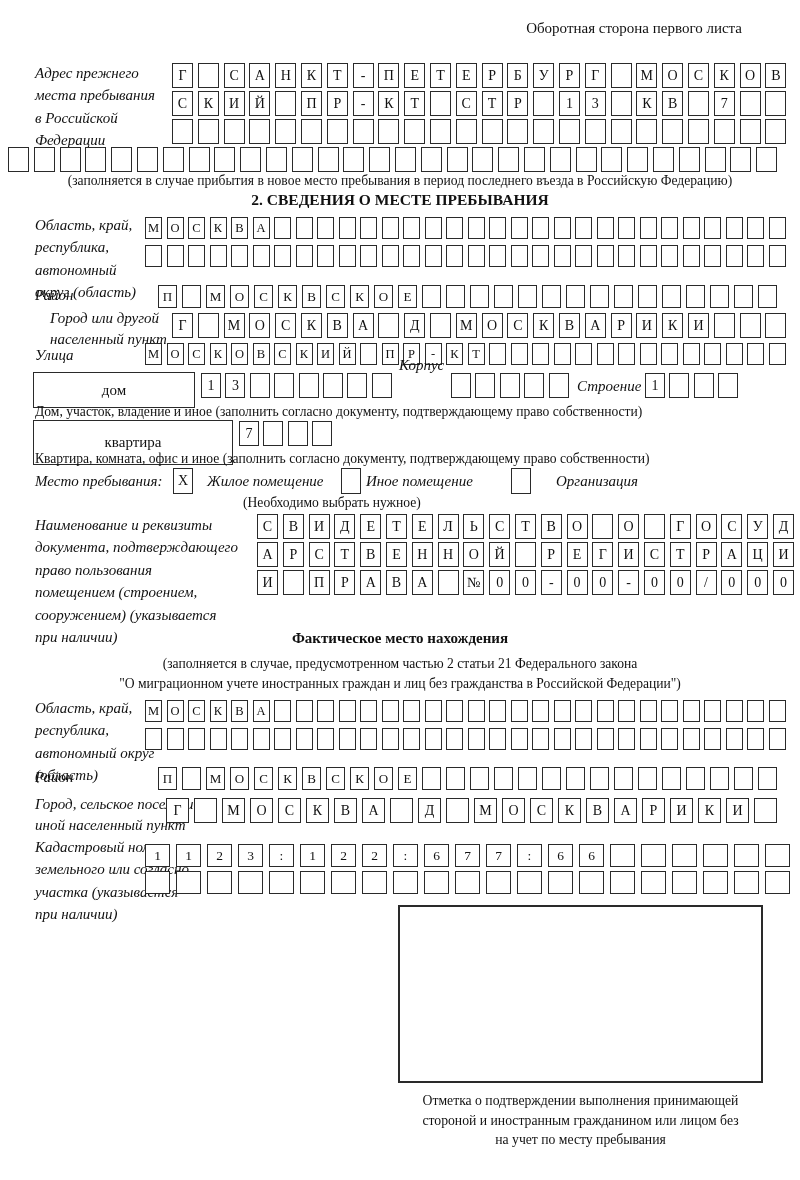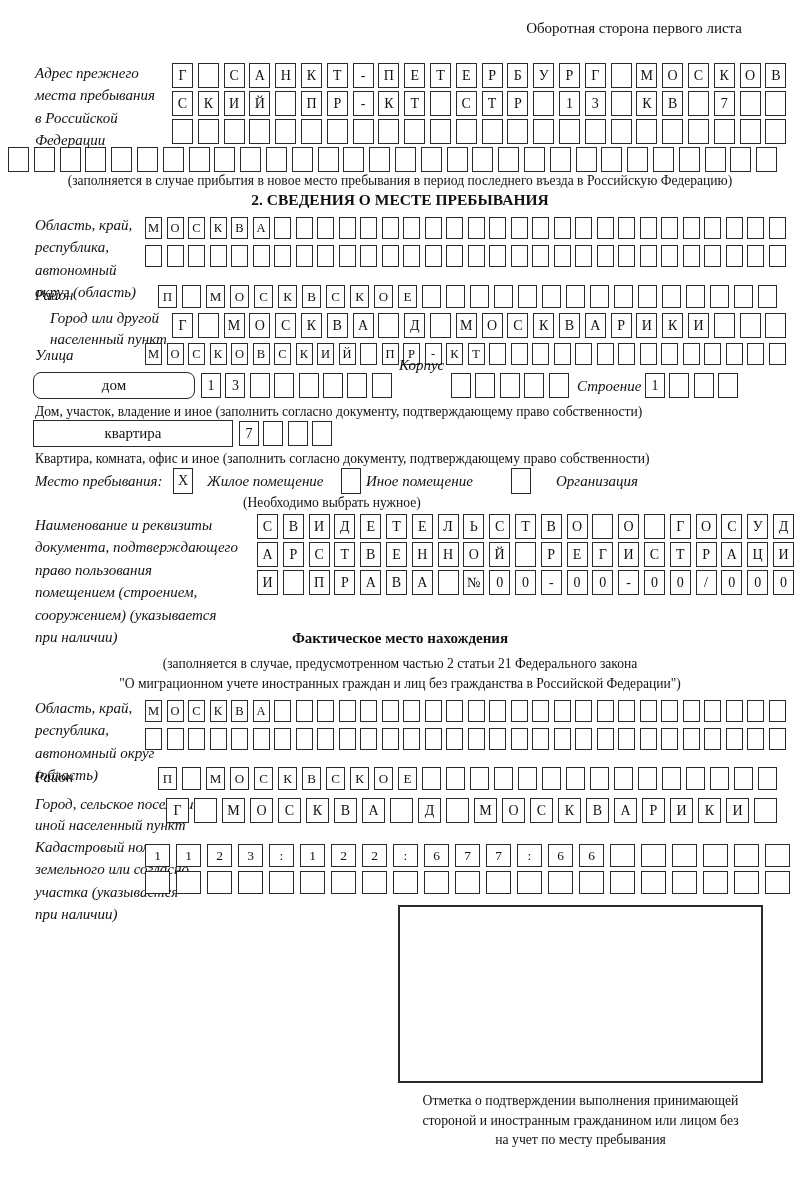--- a/index.html
+++ b/index.html
@@ -318,21 +318,21 @@
       <span class="cell"></span>
       <span class="cell"></span>
       <span class="cell"></span>
       <span class="cell"></span>
       <span class="cell"></span>
       <span class="cell"></span>
       <span class="cell"></span>
       <span class="cell"></span>
     </div>
 
-  <div class="abs fieldbox" style="left:33px;top:372px;width:162px;height:27px;border-radius:8px;">дом</div>
+  <div class="abs fieldbox" style="left:33px;top:372px;width:162px;height:36px;">дом</div>
   <div class="abs grid g-hs" style="left:201px;top:373px;">
       <span class="cell">1</span>
       <span class="cell">3</span>
       <span class="cell"></span>
       <span class="cell"></span>
       <span class="cell"></span>
       <span class="cell"></span>
       <span class="cell"></span>
       <span class="cell"></span>
     </div>
@@ -346,21 +346,21 @@
     </div>
   <div class="abs label" style="left:577px;top:375px;">Строение</div>
   <div class="abs grid g-hs" style="left:645px;top:373px;">
       <span class="cell">1</span>
       <span class="cell"></span>
       <span class="cell"></span>
       <span class="cell"></span>
     </div>
   <div class="abs note" style="left:35px;top:404px;">Дом, участок, владение и иное (заполнить согласно документу, подтверждающему право собственности)</div>
 
-  <div class="abs fieldbox" style="left:33px;top:420px;width:200px;height:27px;">квартира</div>
+  <div class="abs fieldbox" style="left:33px;top:420px;width:200px;height:45px;">квартира</div>
   <div class="abs grid g-hs" style="left:239px;top:421px;">
       <span class="cell">7</span>
       <span class="cell"></span>
       <span class="cell"></span>
       <span class="cell"></span>
     </div>
   <div class="abs note" style="left:35px;top:451px;">Квартира, комната, офис и иное (заполнить согласно документу, подтверждающему право собственности)</div>
 
   <div class="abs label" style="left:35px;top:470px;">Место пребывания:</div>
   <div class="abs chk" style="left:173px;top:468px;">X</div>

